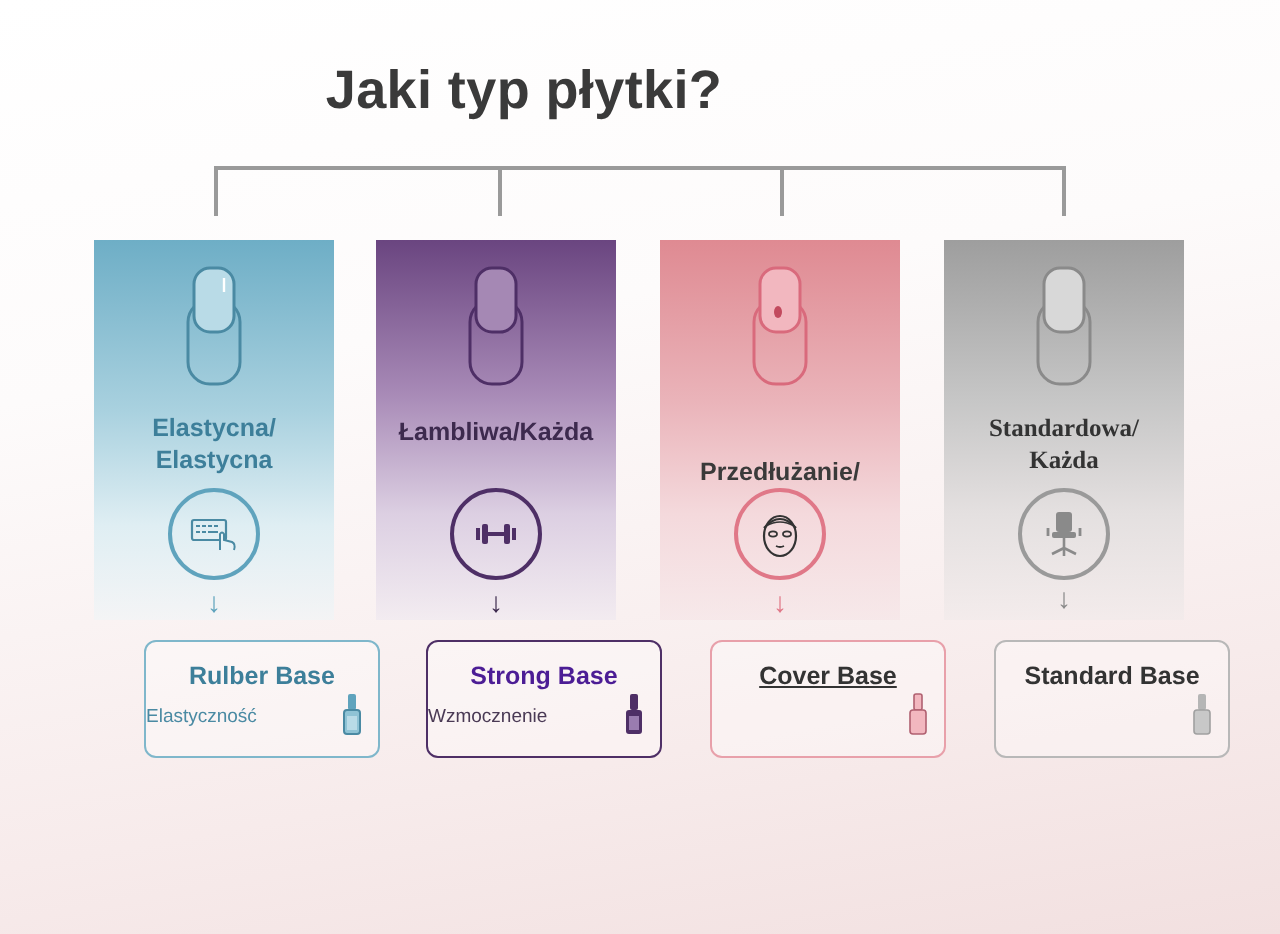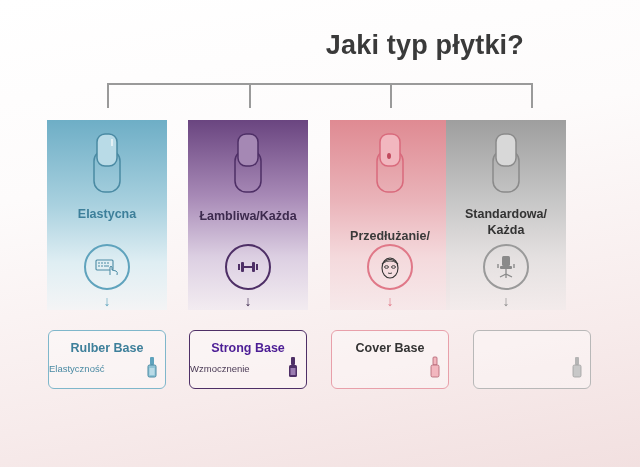--- a/index.html
+++ b/index.html
@@ -4,21 +4,21 @@
 <style>
   * { box-sizing: border-box; margin: 0; padding: 0; }
   html, body { width: 640px; height: 467px; overflow: hidden; }
   body {
     position: relative;
     font-family: "Liberation Sans", sans-serif;
     background: linear-gradient(170deg, #ffffff 0%, #fdfbfb 35%, #f7ebeb 75%, #f2e0e0 100%);
   }
   .title {
     position: absolute; left: 0; top: 30px; width: 524px;
-    text-align: right; font-weight: bold; font-size: 27px; color: #3a3a3a;
+    text-align: center; font-weight: bold; font-size: 27px; color: #3a3a3a;
     letter-spacing: 0.2px;
   }
   .connector-h {
     position: absolute; left: 107px; top: 83px; width: 426px; height: 1.5px; background: #9a9a9a;
   }
   .connector-v {
     position: absolute; top: 83px; width: 1.5px; height: 25px; background: #9a9a9a;
   }
   .card {
     position: absolute; top: 120px; width: 120px; height: 190px;
@@ -34,22 +34,22 @@
   .icon-circle {
     position: absolute; left: 50%; top: 124px; transform: translateX(-50%);
     width: 46px; height: 46px; border-radius: 50%; border: 2.5px solid;
     display: flex; align-items: center; justify-content: center;
   }
   .arrow {
     position: absolute; left: 50%; top: 174px; transform: translateX(-50%);
     font-size: 14px; line-height: 14px;
   }
   .base-box {
-    position: absolute; top: 330px; width: 118px; height: 59px;
-    border: 1.5px solid; border-radius: 6px; background: rgba(255,255,255,0.35);
+    position: absolute; top: 320px; width: 118px; height: 59px;
+    border: 1.5px solid; border-radius: 6px; background: rgba(255,255,255,0.35); margin-left: 24px;
   }
   .base-name {
     position: absolute; left: 0; top: 10px; width: 100%; text-align: center;
     font-weight: bold; font-size: 12.5px;
   }
   .base-desc {
     position: absolute; left: 0; top: 32px; width: 100%; 
     font-size: 9.5px; padding-right: 14px;
   }
   .bottle { position: absolute; right: 8px; top: 25px; width: 10px; height: 22px; }
@@ -65,20 +65,21 @@
 <div class="connector-v" style="left:390px"></div>
 <div class="connector-v" style="left:531px"></div>
 
 <div class="card" style="left:47px; background: linear-gradient(180deg, #6eaec6 0%, #a9d1df 45%, #dfeef3 75%, rgba(240,245,247,0.6) 100%);">
   <svg class="nail" viewBox="0 0 30 62">
     <rect x="2" y="18" width="26" height="42" rx="11" fill="none" stroke="#4a8aa3" stroke-width="1.5"></rect>
     <rect x="5" y="2" width="20" height="32" rx="8" fill="#b9dbe7" stroke="#4a8aa3" stroke-width="1.5"></rect>
     <path d="M20 7 L20 14" stroke="#ffffff" stroke-width="1.2"></path>
   </svg>
   <div class="card-label" style="top:86px; color:#3d7f9a;">
+    <div>Elastycna/</div>
     <div>Elastycna</div>
   </div>
   <div class="icon-circle" style="border-color:#5fa3bd;">
     <svg width="24" height="18" viewBox="0 0 24 18">
       <rect x="1" y="2" width="17" height="10" rx="1" fill="none" stroke="#4a8aa3" stroke-width="1.1"></rect>
       <path d="M3 5h2M6 5h2M9 5h2M12 5h2M3 8h2M6 8h2M9 8h5" stroke="#4a8aa3" stroke-width="1"></path>
       <path d="M15 17 L15 9 Q16 7.5 17 9 L17 12 L21 13 Q23 14 22 17" fill="#e8f3f7" stroke="#4a8aa3" stroke-width="1"></path>
     </svg>
   </div>
   <div class="arrow" style="color:#5fa3bd;">↓</div>
@@ -137,44 +138,45 @@
       <path d="M3 9 Q11 0 19 9" fill="none" stroke="#333" stroke-width="1.1"></path>
       <path d="M4 8 Q11 4 18 8" fill="none" stroke="#333" stroke-width="0.8"></path>
       <ellipse cx="7.5" cy="12" rx="2" ry="1.3" fill="none" stroke="#333" stroke-width="0.9"></ellipse>
       <ellipse cx="14.5" cy="12" rx="2" ry="1.3" fill="none" stroke="#333" stroke-width="0.9"></ellipse>
       <path d="M9 18 Q11 19 13 18" fill="none" stroke="#333" stroke-width="0.9"></path>
     </svg>
   </div>
   <div class="arrow" style="color:#e07888;">↓</div>
 </div>
 <div class="base-box" style="left:331px; border-color:#e8a0aa;">
-  <div class="base-name" style="color:#333333;">Cover Base</div>
+  <div class="base-name" style="color:#333333;text-decoration:underline;">Cover Base</div>
   <svg class="bottle" viewBox="0 0 10 22">
     <rect x="3" y="1" width="4" height="8" rx="1" fill="#f2b7bf" stroke="#b06070" stroke-width="0.8"></rect>
     <rect x="1" y="9" width="8" height="12" rx="1.5" fill="#f2b7bf" stroke="#b06070" stroke-width="0.8"></rect>
   </svg>
 </div>
 
-<div class="card" style="left:446px; background: linear-gradient(180deg, #9e9e9e 0%, #c6c6c6 42%, #e4e0e0 72%, rgba(240,234,234,0.6) 100%);">
+<div class="card" style="left:472px; background: linear-gradient(180deg, #9e9e9e 0%, #c6c6c6 42%, #e4e0e0 72%, rgba(240,234,234,0.6) 100%); font-family: Liberation Serif, serif;">
   <svg class="nail" viewBox="0 0 30 62">
     <rect x="2" y="18" width="26" height="42" rx="11" fill="none" stroke="#8a8a8a" stroke-width="1.5"></rect>
     <rect x="5" y="2" width="20" height="32" rx="8" fill="#d8d8d8" stroke="#8a8a8a" stroke-width="1.5"></rect>
   </svg>
   <div class="card-label" style="top:86px; color:#333333;">
     <div>Standardowa/</div>
     <div>Każda</div>
   </div>
   <div class="icon-circle" style="border-color:#9a9a9a;">
     <svg width="20" height="24" viewBox="0 0 20 24">
       <rect x="6" y="1" width="8" height="10" rx="1.5" fill="#8a8a8a"></rect>
       <rect x="4" y="11" width="12" height="3" rx="1" fill="#8a8a8a"></rect>
       <path d="M2 9 L2 13 M18 9 L18 13" stroke="#8a8a8a" stroke-width="1.4"></path>
       <path d="M10 14 L10 19 M10 19 L4 22 M10 19 L16 22 M10 19 L10 23" stroke="#8a8a8a" stroke-width="1.3"></path>
     </svg>
   </div>
   <div class="arrow" style="color:#8a8a8a;">↓</div>
 </div>
 <div class="base-box" style="left:473px; border-color:#b8b8b8;">
+  <div class="base-name" style="color:#333333;">Standard Base</div>
   <svg class="bottle" viewBox="0 0 10 22">
     <rect x="3" y="1" width="4" height="8" rx="1" fill="#b5b5b5"></rect>
     <rect x="1" y="9" width="8" height="12" rx="1.5" fill="#c8c8c8" stroke="#a0a0a0" stroke-width="0.8"></rect>
   </svg>
 </div>
 
 </body></html>

